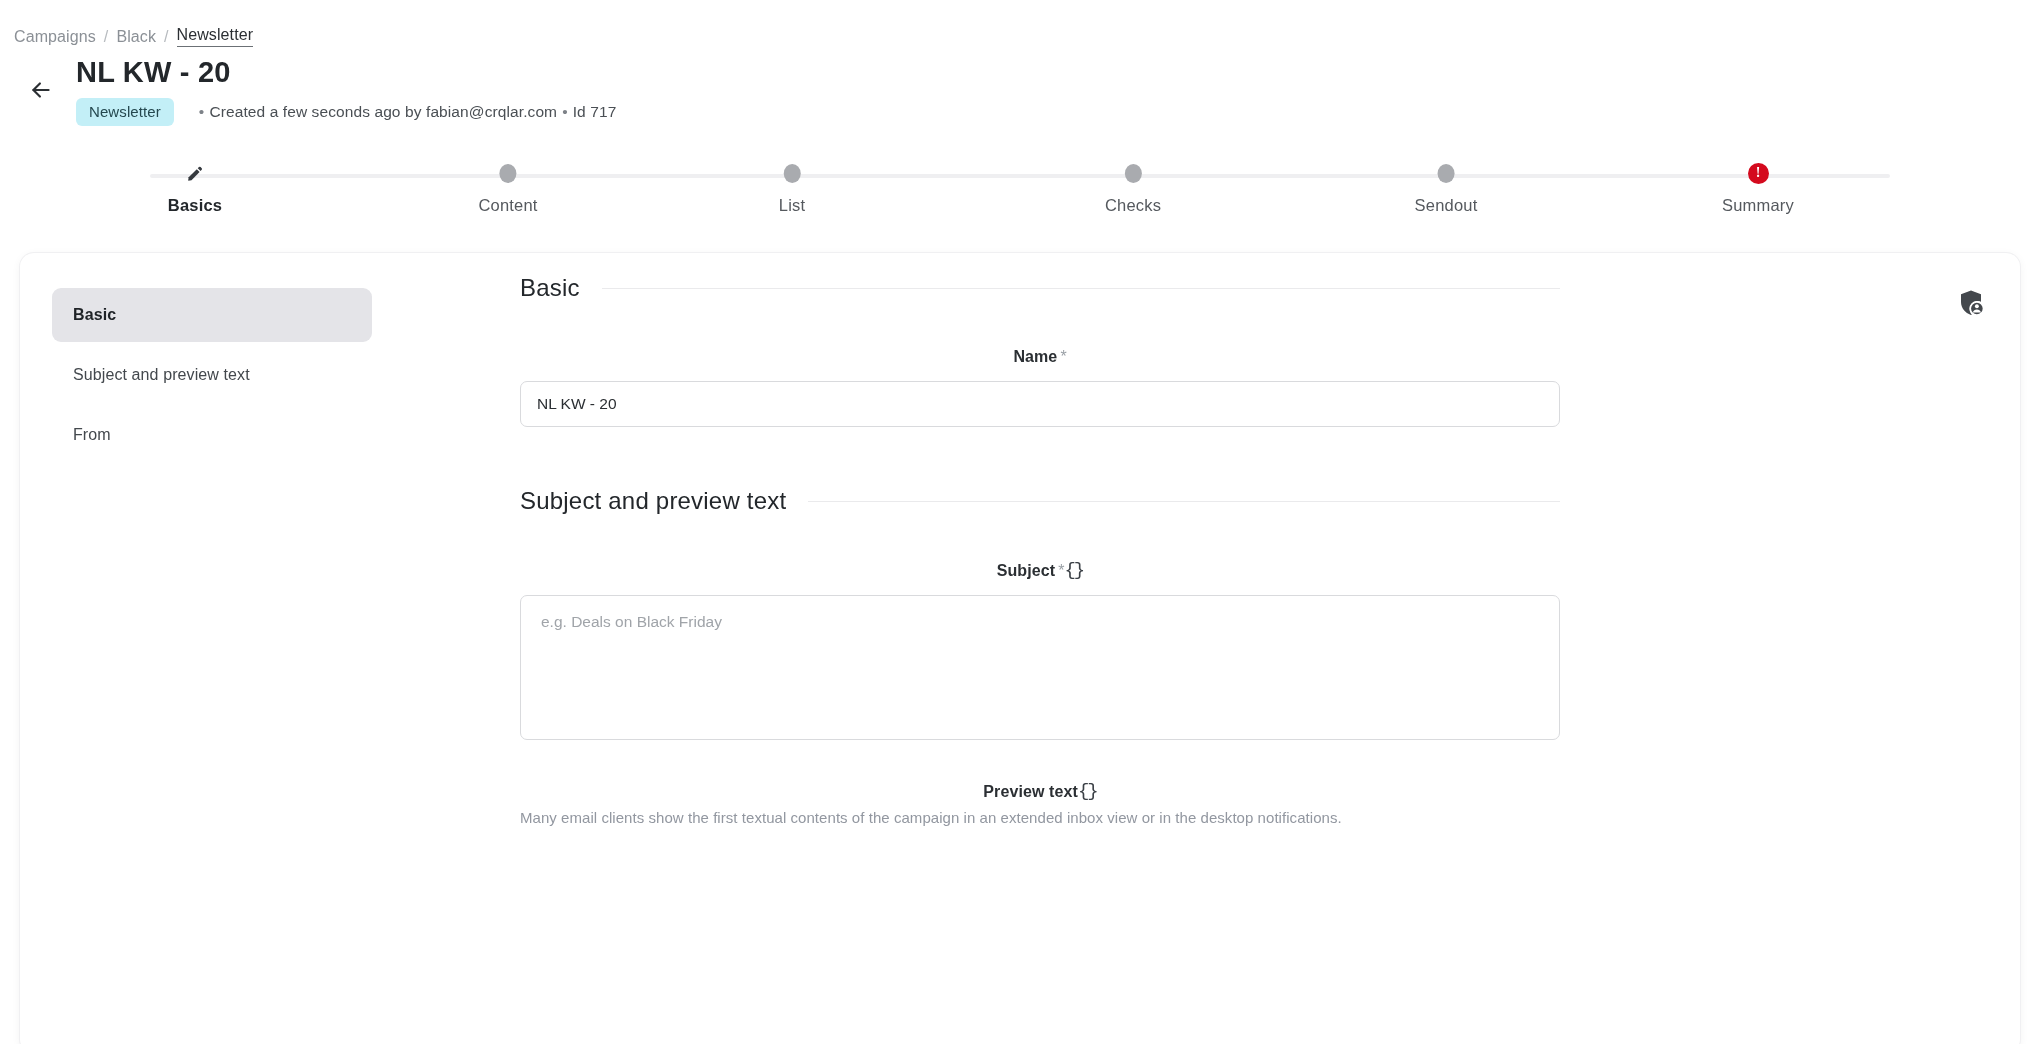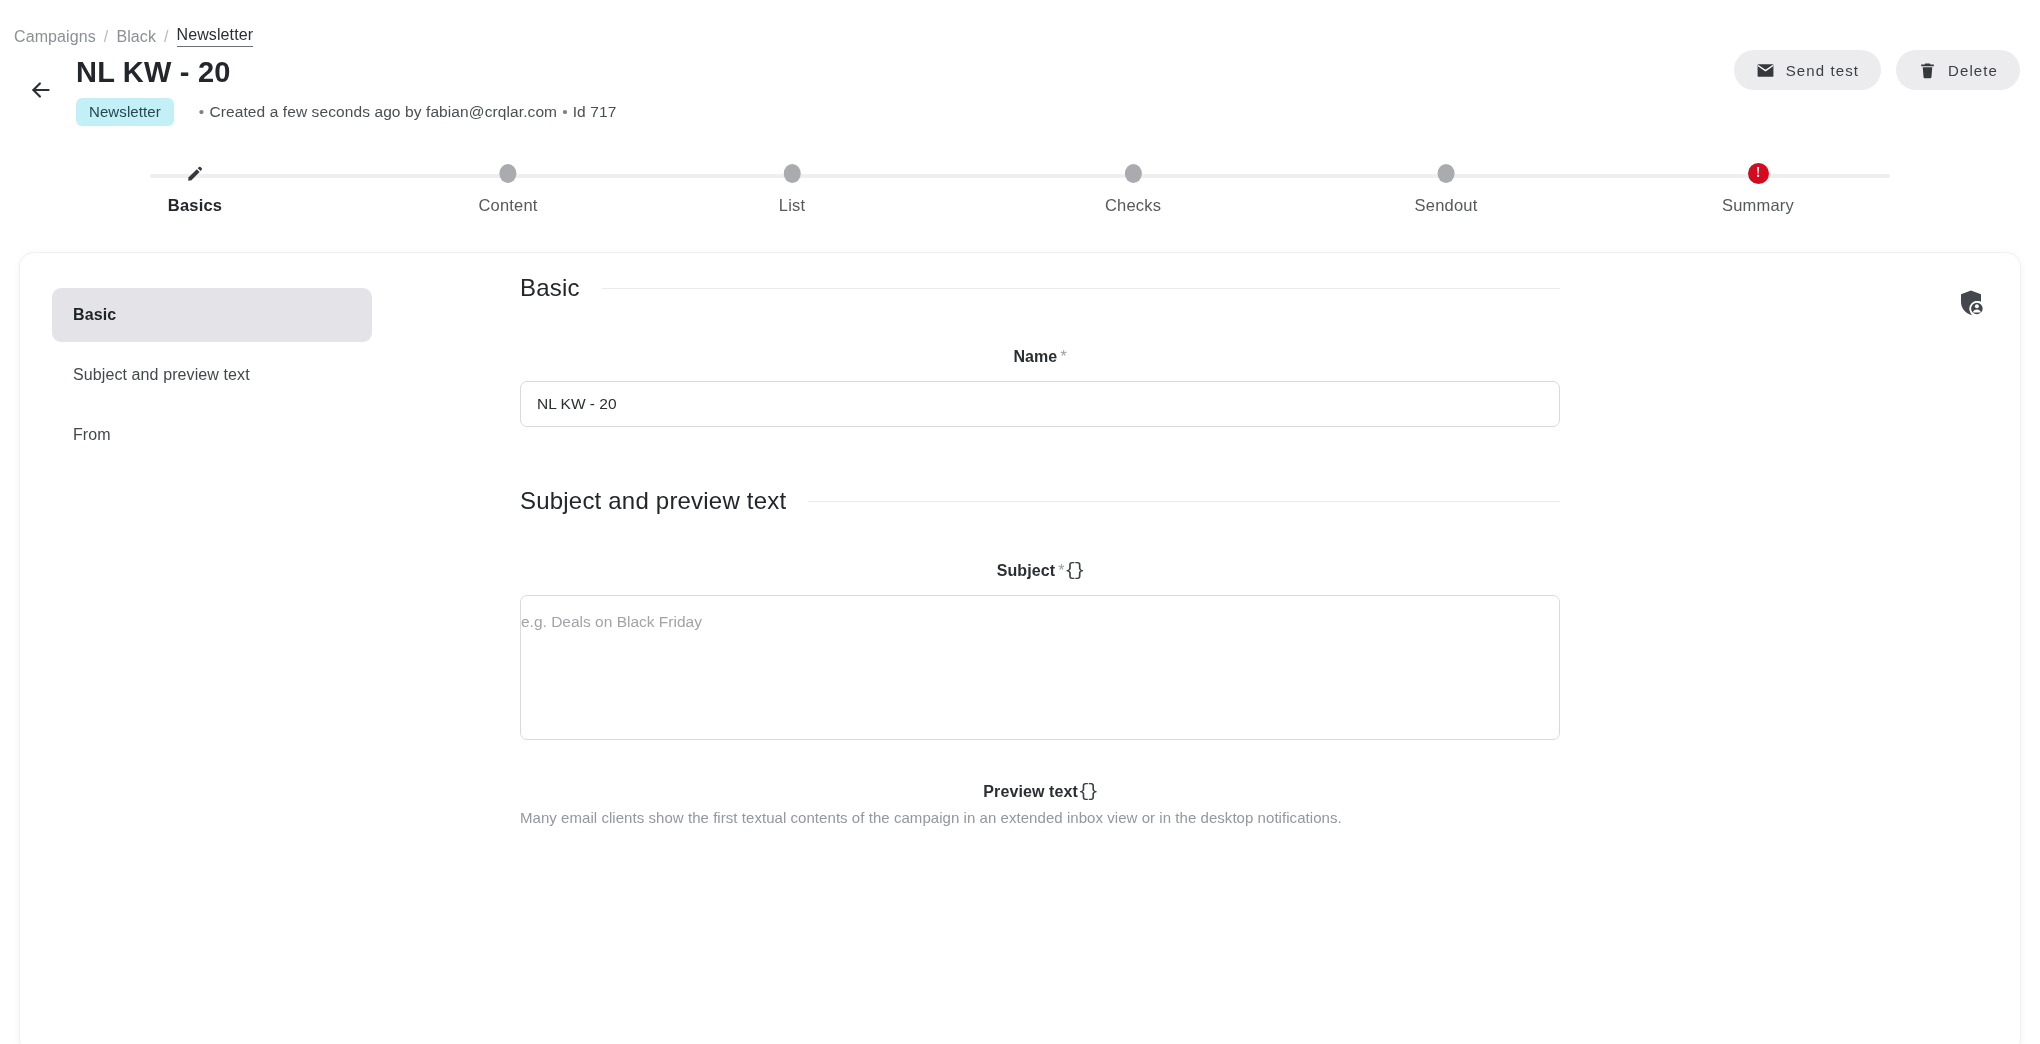--- a/index.html
+++ b/index.html
@@ -291,21 +291,21 @@
     background: #fff;
     outline: none;
   }
   .text-input::placeholder { color: #a0a4a9; }
 
   .text-area {
     width: 100%;
     height: 145px;
     border: 1px solid #d9dadd;
     border-radius: 7px;
-    padding: 14px 0;
+    padding: 14px 20px;
     font-family: "Liberation Sans", sans-serif;
     font-size: 15.5px;
     color: #2b2f33;
     background: #fff;
     outline: none;
     resize: none;
     line-height: 1.5;
   }
   .text-area::placeholder { color: #a0a4a9; }
 
@@ -338,36 +338,20 @@
     </svg>
   </div>
 
   <h1 class="title">NL KW - 20</h1>
 
   <div class="meta-row">
     <span class="badge">Newsletter</span>
     <span class="meta-text"><span class="dot">•</span><span>Created a few seconds ago by fabian@crqlar.com</span><span class="dot">•</span><span>Id 717</span></span>
   </div>
 
-  <div class="header-actions">
-    <button class="pill-btn">
-      <svg width="19" height="19" viewBox="0 0 24 24">
-        <path d="M2 5.5A1.5 1.5 0 013.5 4h17A1.5 1.5 0 0122 5.5v13a1.5 1.5 0 01-1.5 1.5h-17A1.5 1.5 0 012 18.5v-13z" fill="#35393e"></path>
-        <path d="M3 6l9 6.2L21 6" stroke="#ffffff" stroke-width="1.8" fill="none" stroke-linecap="round" stroke-linejoin="round"></path>
-      </svg>
-      <span>Send test</span>
-    </button>
-    <button class="pill-btn">
-      <svg width="19" height="19" viewBox="0 0 24 24">
-        <path d="M9 3h6l.7 1.5H20V6.5H4V4.5h4.3L9 3z" fill="#35393e"></path>
-        <path d="M6 8h12l-1 12.2a1.6 1.6 0 01-1.6 1.5H8.6A1.6 1.6 0 017 20.2L6 8z" fill="#35393e"></path>
-      </svg>
-      <span>Delete</span>
-    </button>
-  </div>
 
   <div class="stepper">
     <div class="stepper-track"></div>
 
     <div class="step current" style="left:195px">
       <div class="step-node">
         <svg width="19" height="19" viewBox="0 0 24 24">
           <path d="M20.1 5.3l-1.4-1.4a1.5 1.5 0 00-2.1 0l-1.5 1.5 3.5 3.5 1.5-1.5a1.5 1.5 0 000-2.1z" fill="#35393e"></path>
           <path d="M13.9 6.5L3.6 16.8 3 21l4.2-.6L17.4 10.1 13.9 6.5z" fill="#35393e"></path>
         </svg>

